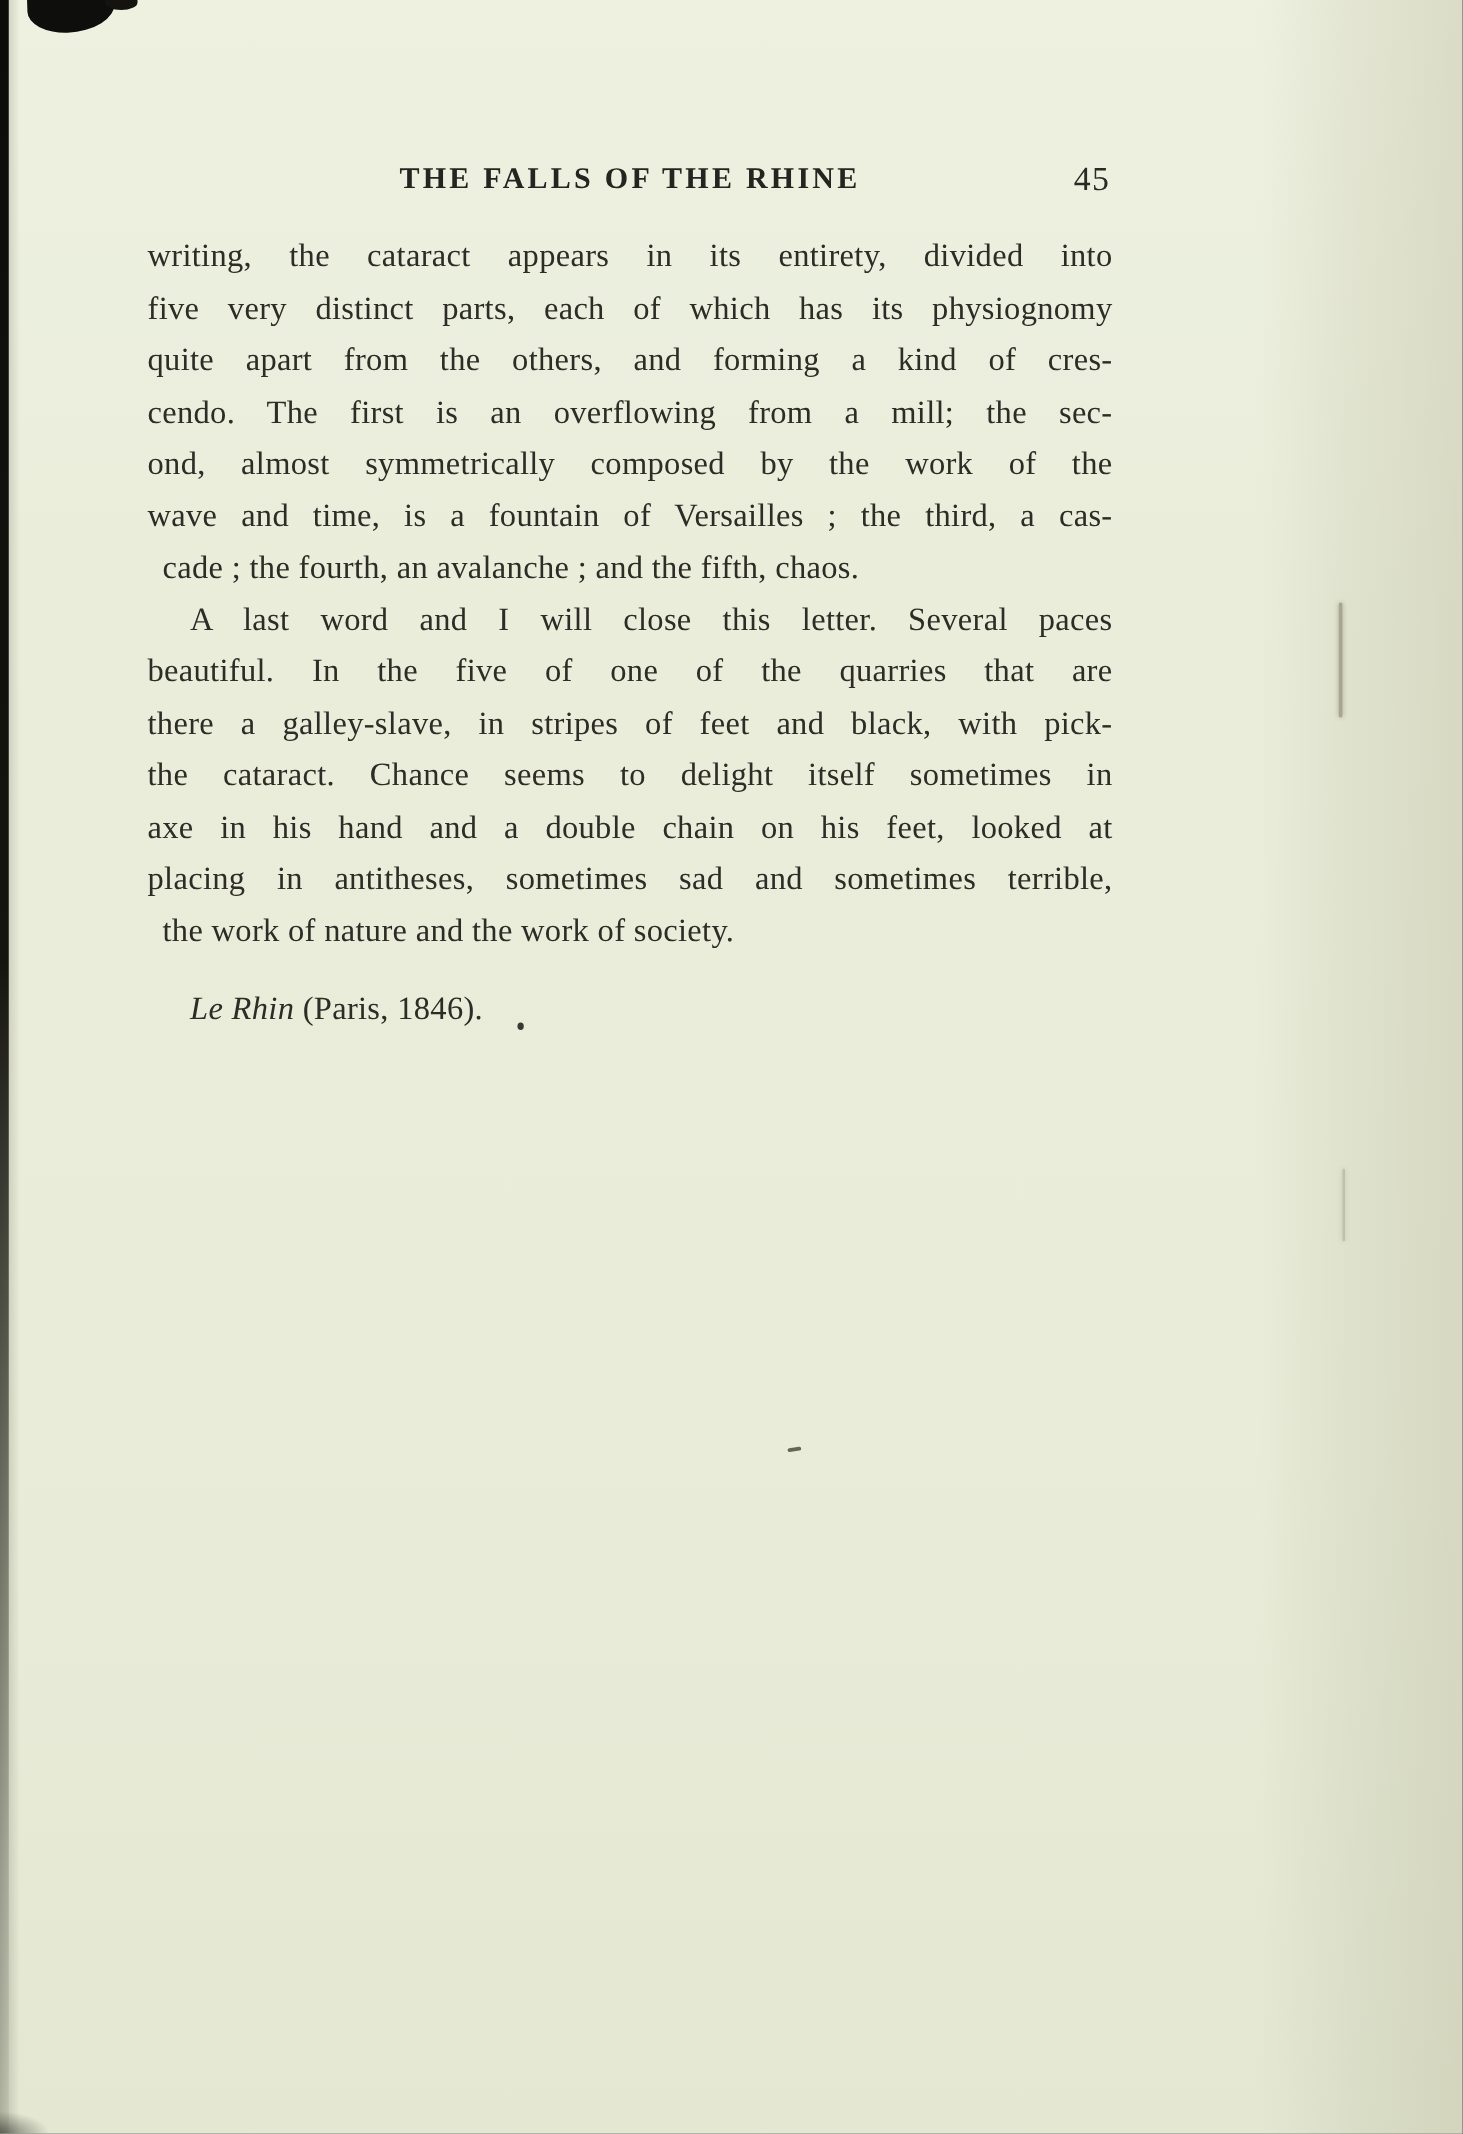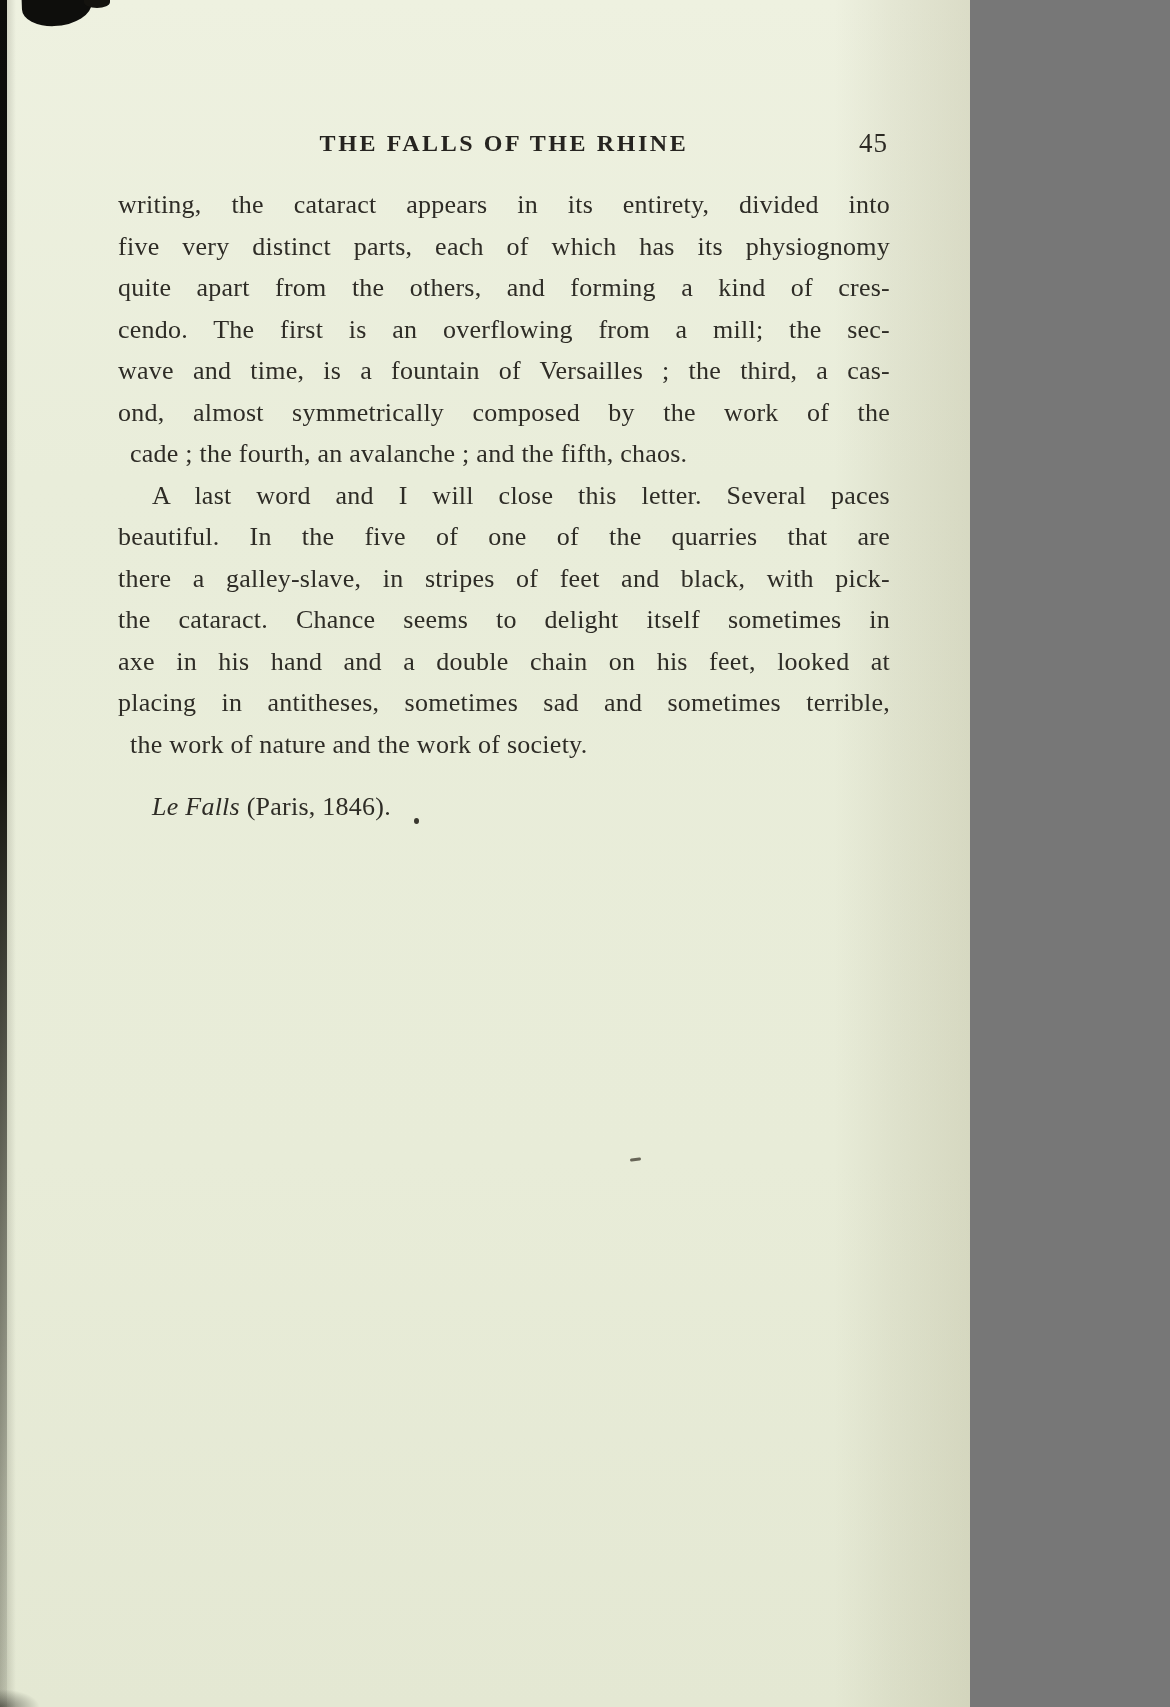--- a/index.html
+++ b/index.html
@@ -2,21 +2,21 @@
 <html><head>
 <meta charset="utf-8">
 <style>
   html, body {
     margin: 0;
     padding: 0;
     background: #777;
   }
   .scan {
     position: relative;
-    width: 970px;
+    width: 1170px;
     height: 1707px;
     overflow: hidden;
     font-family: "Liberation Serif", "DejaVu Serif", serif;
     color: #2e2c26;
     background:
       linear-gradient(90deg, rgba(0,0,0,0) 86%, rgba(140,135,100,0.10) 92%, rgba(150,145,110,0.22) 100%),
       linear-gradient(90deg, rgba(60,60,45,0.28) 0px, rgba(60,60,45,0.0) 16px),
       linear-gradient(180deg, #eef1e0 0%, #e9edda 28%, #e8ecd8 68%, #e4e8d3 100%);
   }
 
@@ -130,31 +130,31 @@
       <span class="running-title">THE FALLS OF THE RHINE</span>
       <span class="page-number">45</span>
     </div>
 
     <div class="body-text">
         <div class="para">
           <div class="line">writing, the cataract appears in its entirety, divided into</div>
           <div class="line">five very distinct parts, each of which has its physiognomy</div>
           <div class="line">quite apart from the others, and forming a kind of cres-</div>
           <div class="line">cendo. The first is an overflowing from a mill; the sec-</div>
+          <div class="line">ond, almost symmetrically composed by the work of the</div>
           <div class="line">wave and time, is a fountain of Versailles ; the third, a cas-</div>
-          <div class="line">ond, almost symmetrically composed by the work of the</div>
           <div class="line last">cade ; the fourth, an avalanche ; and the fifth, chaos.</div>
         </div>
         <div class="para">
           <div class="line first-indent">A last word and I will close this letter. Several paces</div>
           <div class="line">beautiful. In the five of one of the quarries that are</div>
           <div class="line">there a galley-slave, in stripes of feet and black, with pick-</div>
           <div class="line">the cataract. Chance seems to delight itself sometimes in</div>
           <div class="line">axe in his hand and a double chain on his feet, looked at</div>
           <div class="line">placing in antitheses, sometimes sad and sometimes terrible,</div>
           <div class="line last">the work of nature and the work of society.</div>
         </div>
       </div>
 
-    <p class="citation"><span class="cite-italic">Le Falls</span><span> (Paris, 1846).</span></p>
+    <p class="citation"><span class="cite-italic">Le Rhin</span><span> (Paris, 1846).</span></p>
 
   </div>
 </div>
 
 </body></html>

